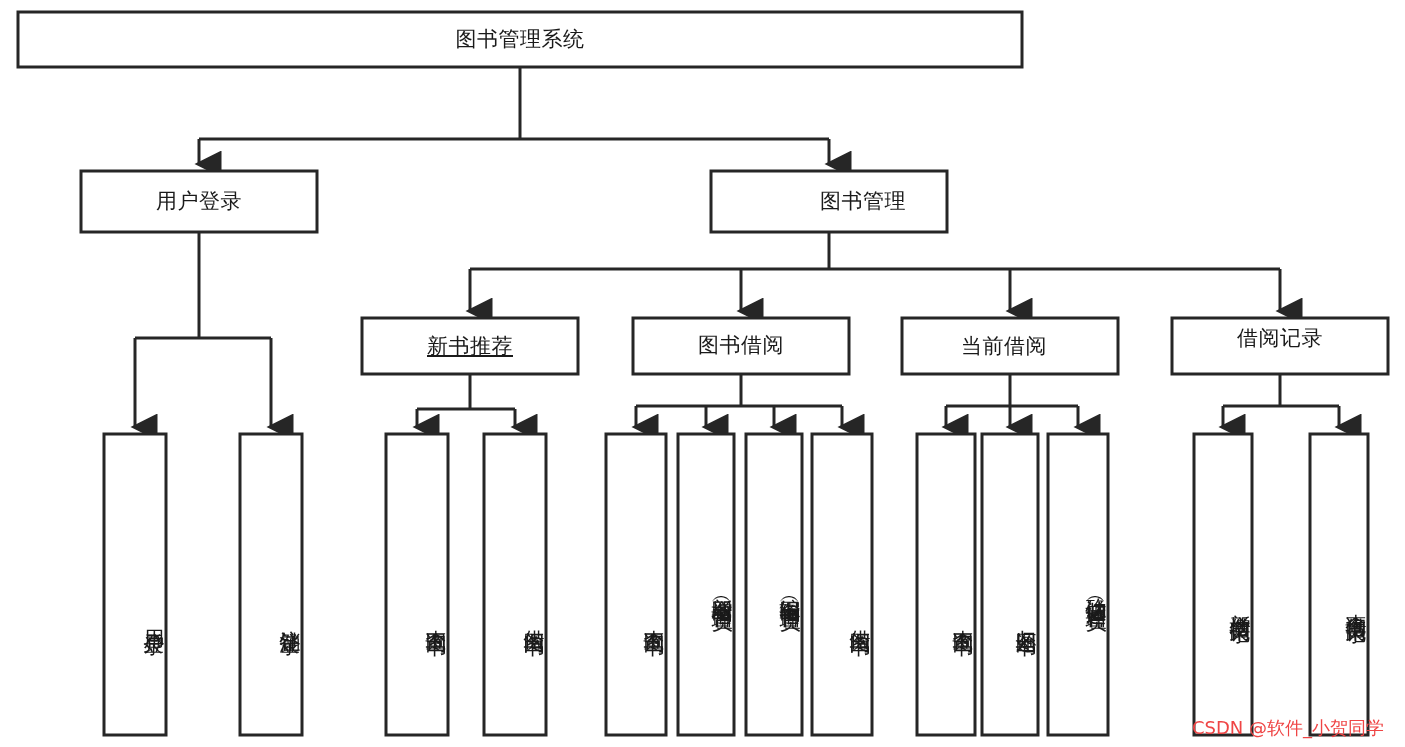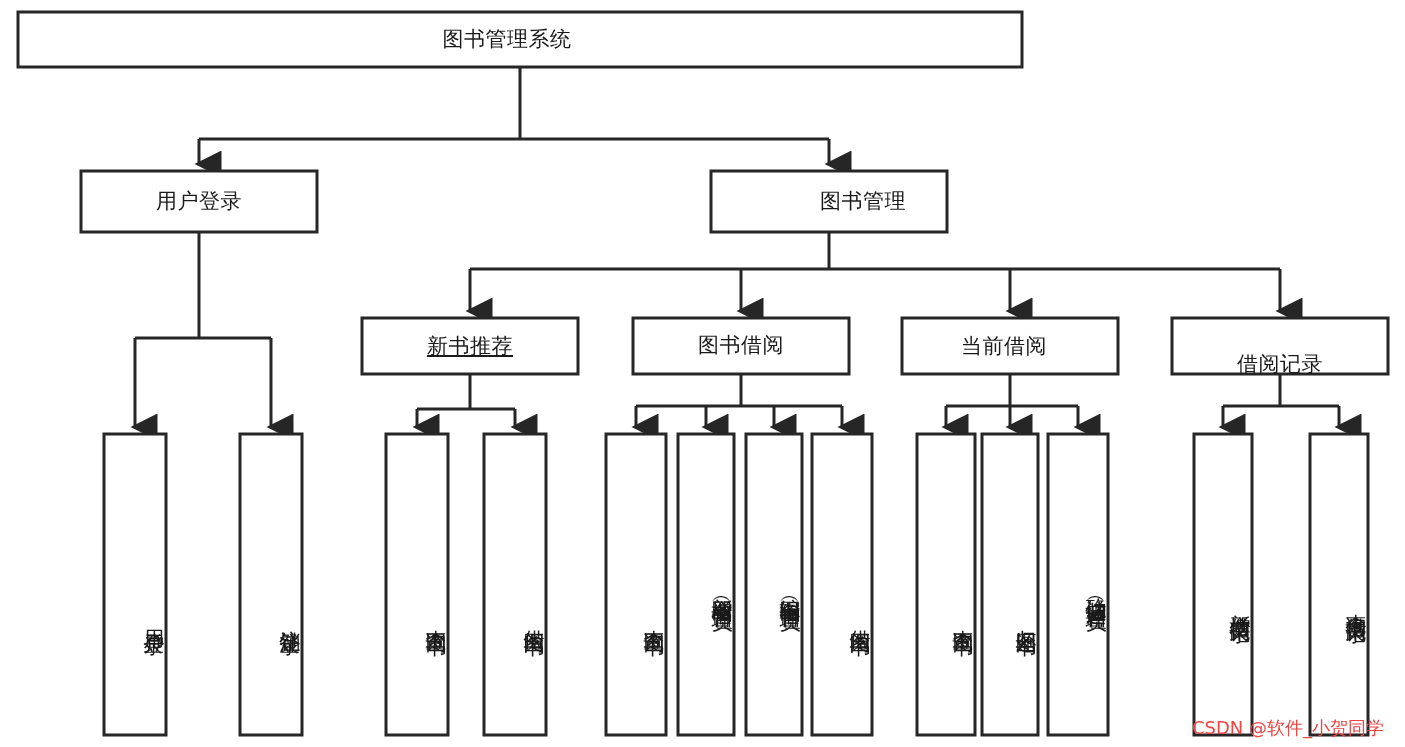--- a/index.html
+++ b/index.html
@@ -143,29 +143,29 @@
     <rect class="node-box" x="678" y="434" width="56" height="301"></rect>
     <rect class="node-box" x="746" y="434" width="56" height="301"></rect>
     <rect class="node-box" x="812" y="434" width="60" height="301"></rect>
     <rect class="node-box" x="917" y="434" width="58" height="301"></rect>
     <rect class="node-box" x="982" y="434" width="56" height="301"></rect>
     <rect class="node-box" x="1048" y="434" width="60" height="301"></rect>
     <rect class="node-box" x="1194" y="434" width="58" height="301"></rect>
     <rect class="node-box" x="1310" y="434" width="58" height="301"></rect>
   </svg>
 
-  <div class="node-label" style="left:5px; top:12px; width:1004px; height:55px;border-radius:19px;">图书管理系统</div>
+  <div class="node-label" style="left:18px; top:12px; width:1004px; height:55px;border-radius:19px;">图书管理系统</div>
 
   <div class="node-label" style="left:81px; top:171px; width:236px; height:61px;">用户登录</div>
   <div class="node-label" style="left:745px; top:171px; width:236px; height:61px;">图书管理</div>
 
   <div class="node-label" style="left:362px; top:318px; width:216px; height:56px;text-decoration:underline;">新书推荐</div>
   <div class="node-label" style="left:633px; top:318px; width:216px; height:55px;">图书借阅</div>
   <div class="node-label" style="left:882px; top:318px; width:216px; height:56px;margin-left:14px;">当前借阅</div>
-  <div class="node-label" style="left:1172px; top:336px; width:216px; height:56px;">借阅记录</div>
+  <div class="node-label" style="left:1172px; top:310px; width:216px; height:56px;">借阅记录</div>
 
   <div class="node-label vertical" style="left:104px; top:490px; width:62px; height:245px;">用户登录</div>
   <div class="node-label vertical" style="left:240px; top:490px; width:62px; height:245px;">注销登录</div>
   <div class="node-label vertical" style="left:386px; top:490px; width:62px; height:245px;">查询图书</div>
   <div class="node-label vertical" style="left:484px; top:490px; width:62px; height:245px;">借阅图书</div>
   <div class="node-label vertical" style="left:606px; top:490px; width:60px; height:245px;">查询图书</div>
   <div class="node-label vertical" style="left:678px; top:437px; width:56px; height:298px;">新增图书（管理员）</div>
   <div class="node-label vertical" style="left:746px; top:437px; width:56px; height:298px;">编辑图书（管理员）</div>
   <div class="node-label vertical" style="left:812px; top:490px; width:60px; height:245px;">借阅图书</div>
   <div class="node-label vertical" style="left:917px; top:490px; width:58px; height:245px;">查询图书</div>

